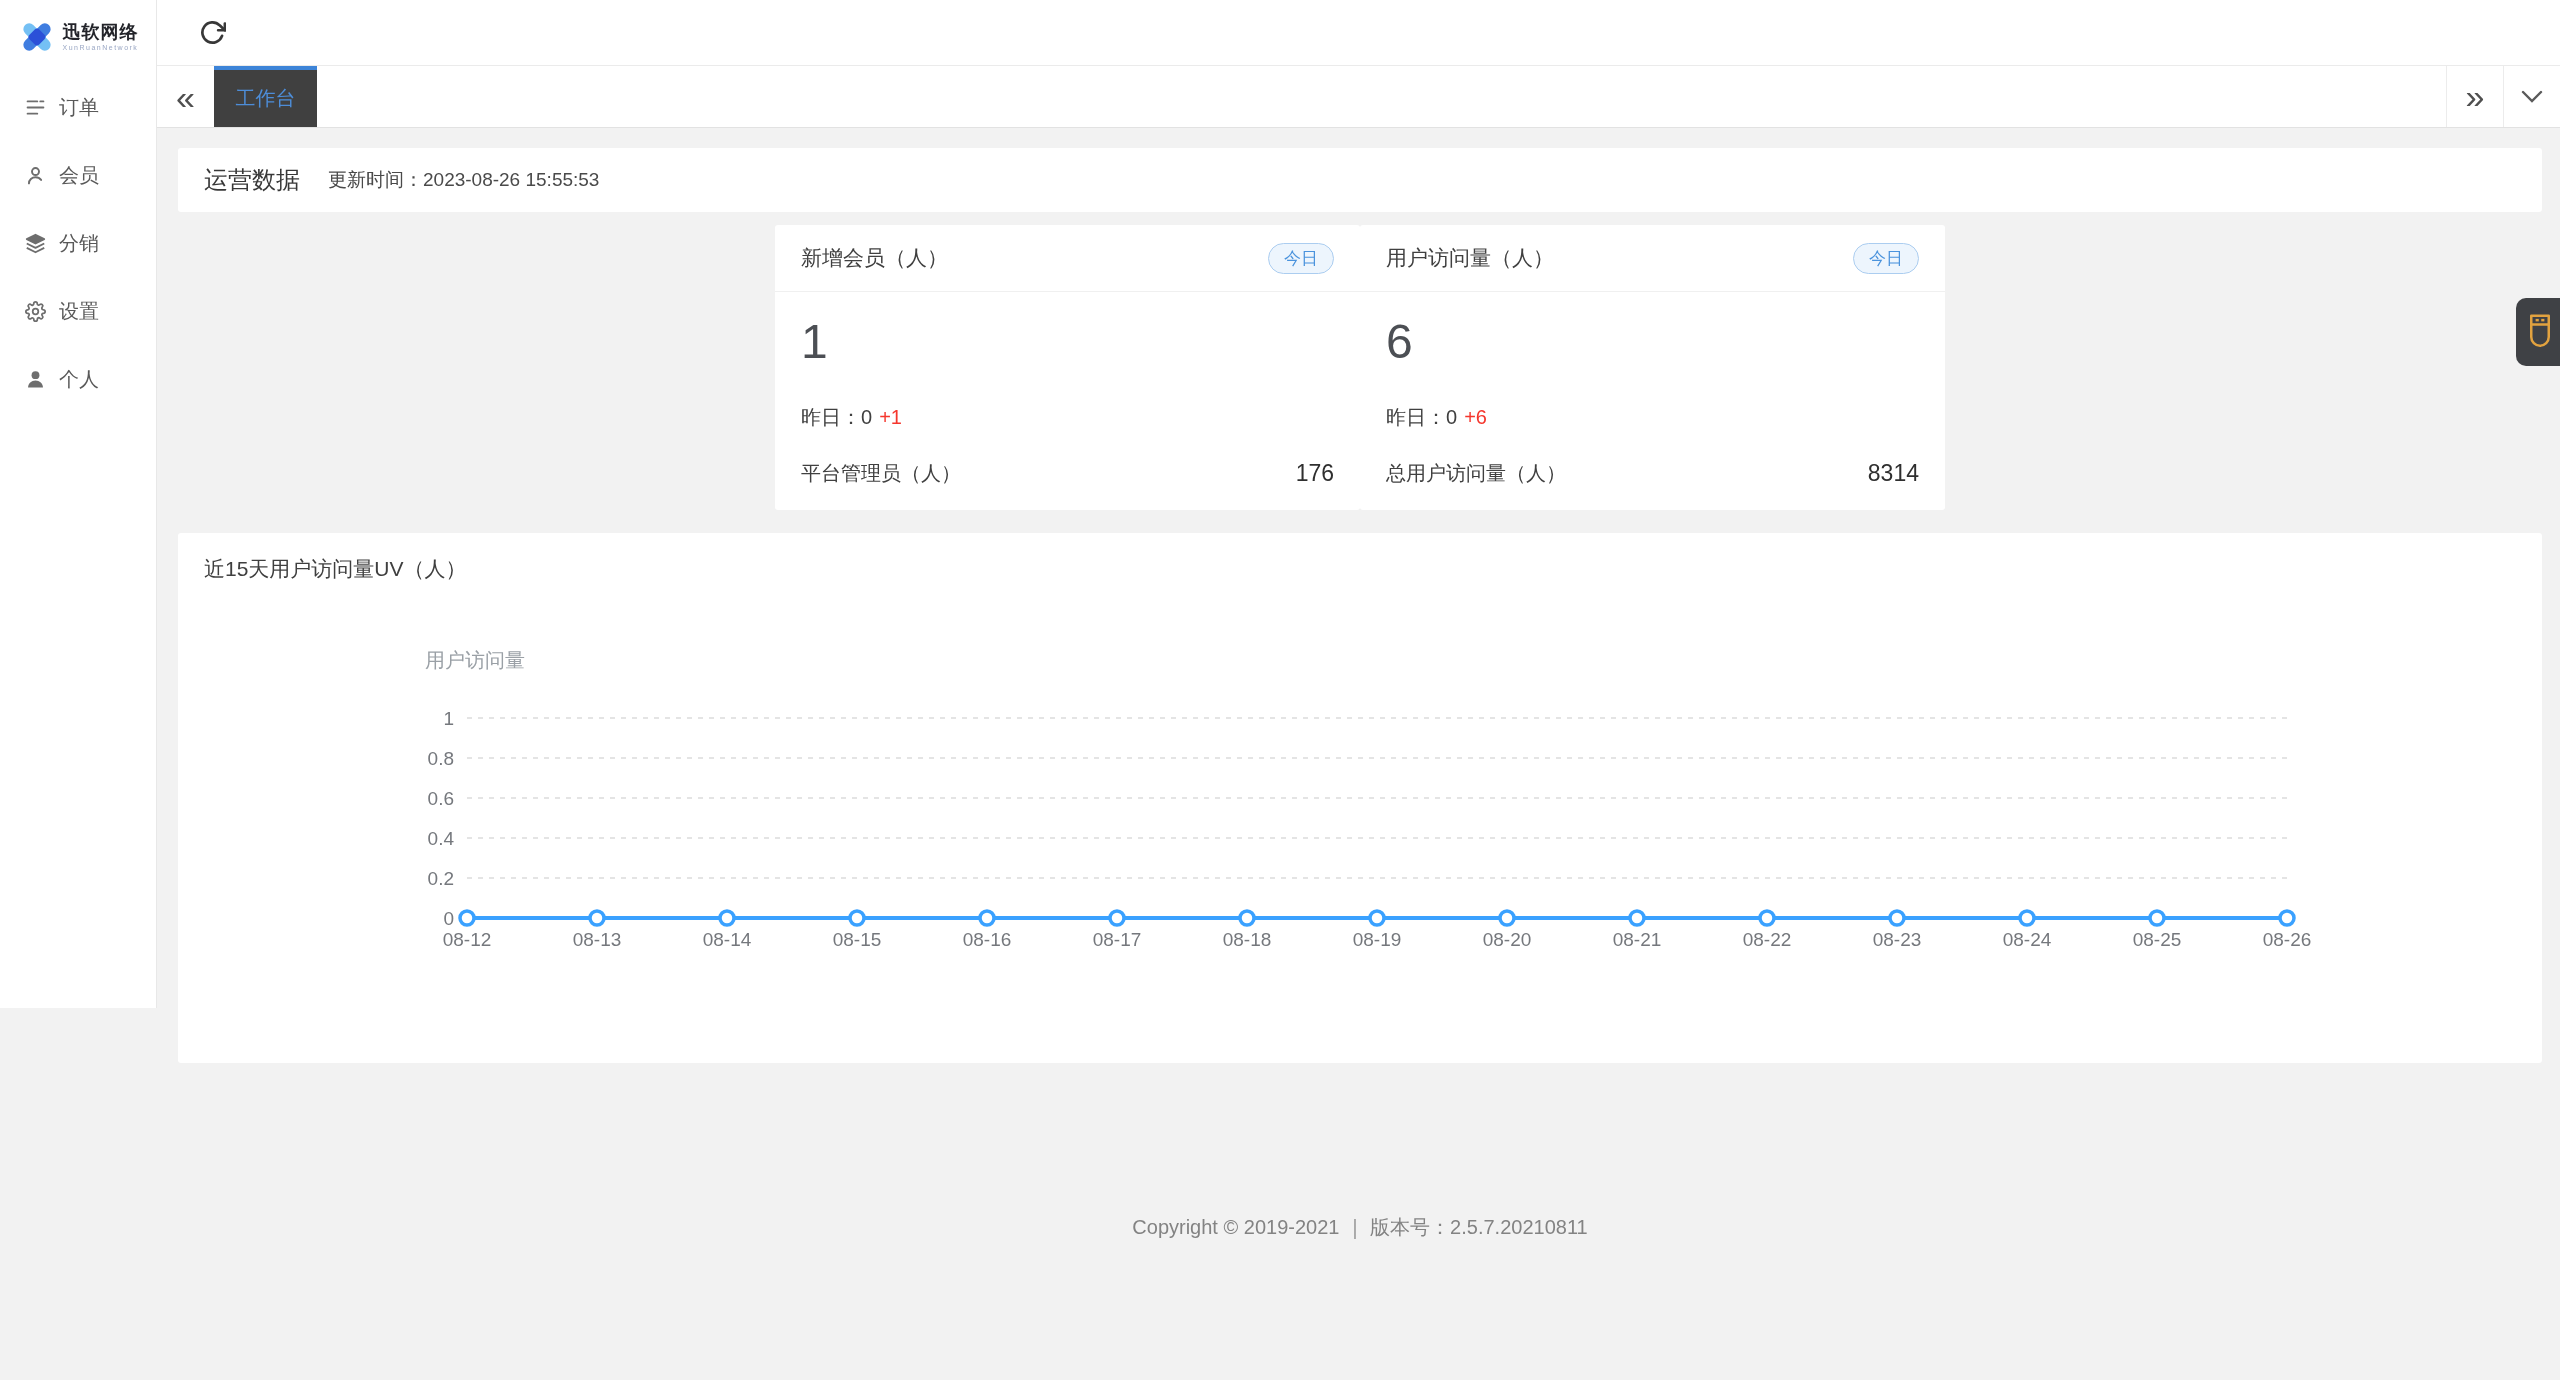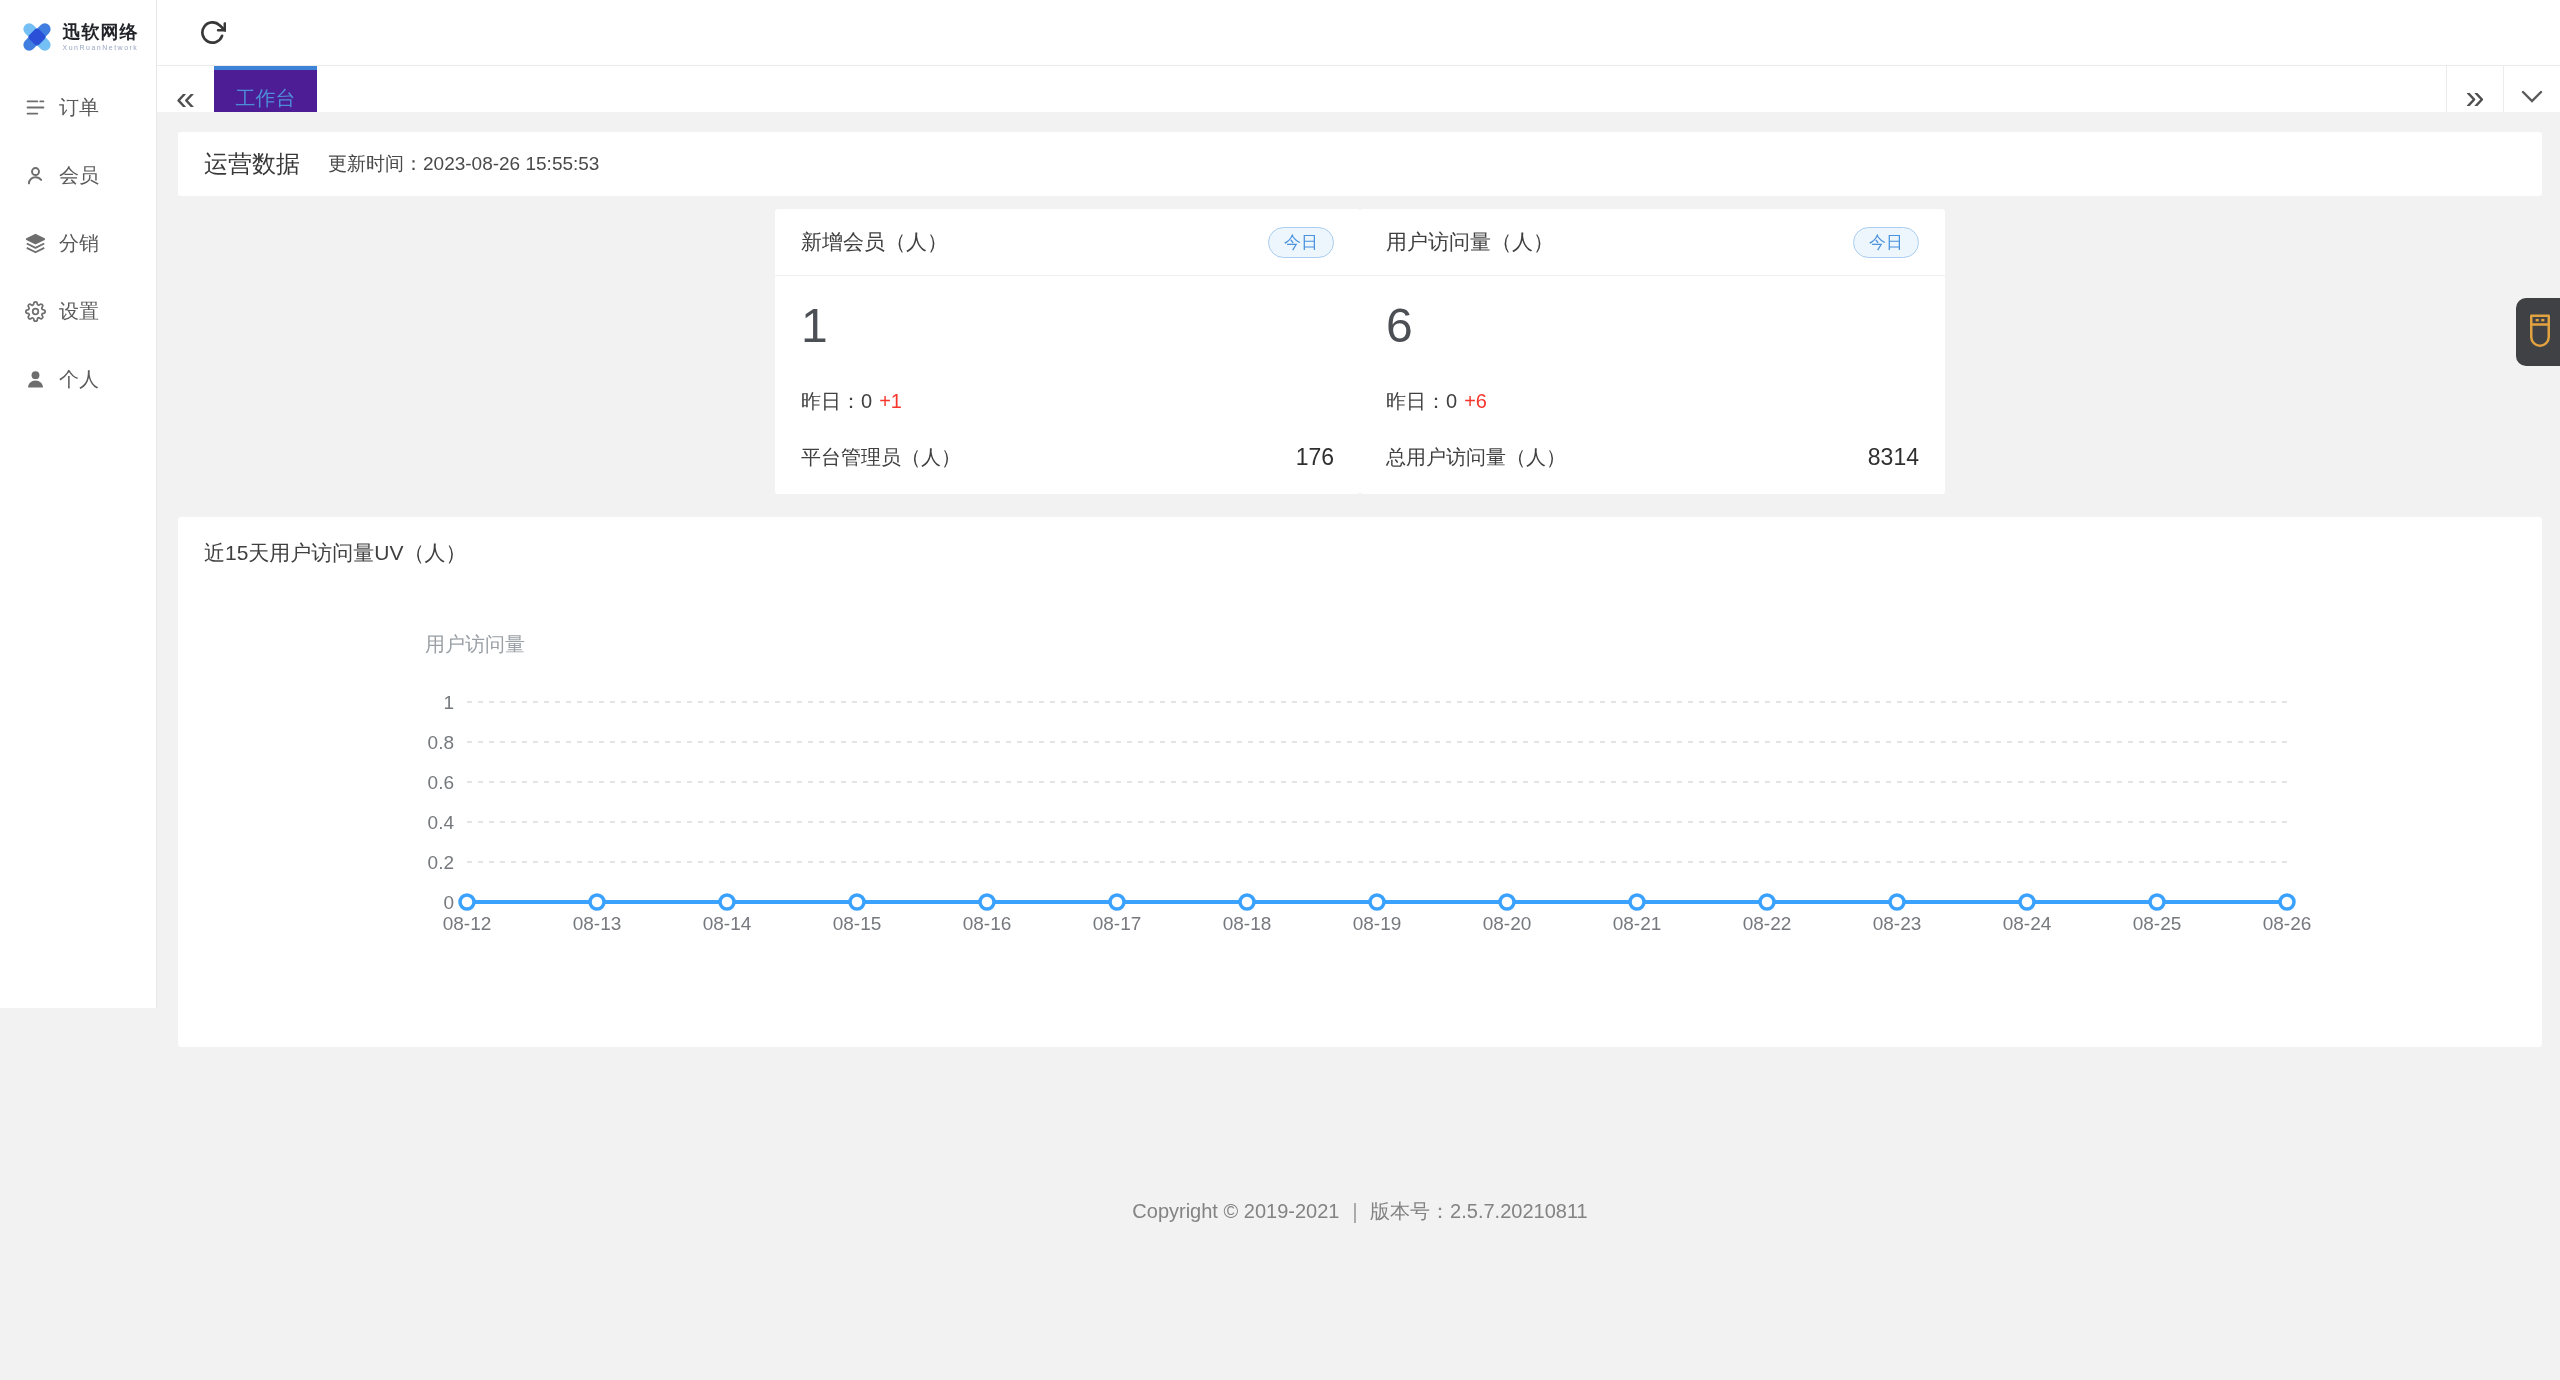--- a/index.html
+++ b/index.html
@@ -30,27 +30,27 @@
   .user { display: flex; align-items: center; gap: 12px; font-size: 21px; color: #2f2f2f; cursor: pointer; }
   .caret { width: 0; height: 0; border-left: 9px solid transparent; border-right: 9px solid transparent;
     border-top: 11px solid #3c3c3c; }
 
   
   .tabbar { position: absolute; left: 157px; top: 66px; width: 2403px; height: 62px; background: #fff;
     border-bottom: 1px solid #e2e2e2; display: flex; align-items: stretch; }
   .tab-nav { width: 57px; background: none; border: none; font-size: 34px; color: #4f4f4f;
     cursor: pointer; line-height: 58px; }
   .tab { width: 103px; display: flex; align-items: center; justify-content: center;
-    background: #4c1d95; border-top: 4px solid #3d84d8; color: #4d8dd8; font-size: 20px; cursor: pointer; }
+    background: #404040; border-top: 4px solid #3d84d8; color: #4d8dd8; font-size: 20px; cursor: pointer; }
   .tabbar-right { margin-left: auto; display: flex; }
   .tab-side-btn { width: 57px; background: none; border: none; border-left: 1px solid #ececec;
     font-size: 34px; color: #4f4f4f; cursor: pointer; display: flex; align-items: center; justify-content: center; }
 
   
-  .content { position: absolute; left: 157px; top: 112px; width: 2403px; height: 1252px;
+  .content { position: absolute; left: 157px; top: 128px; width: 2403px; height: 1252px;
     background: #f2f2f2; padding: 20px 18px 0 21px; }
 
   .ops-card { width: 2364px; height: 64px; background: #fff; border-radius: 3px;
     display: flex; align-items: center; padding: 0 26px; }
   .ops-title { font-size: 24px; font-weight: 500; color: #383838; margin-right: 28px; }
   .ops-updated { font-size: 19px; color: #4a4a4a; }
 
   .stats-row { margin-top: 13px; display: flex; justify-content: center; gap: 0; }
   .stat-card { width: 585px; height: 285px; background: #fff; border-radius: 3px; }
   .stat-head { height: 67px; display: flex; align-items: center; justify-content: space-between;

